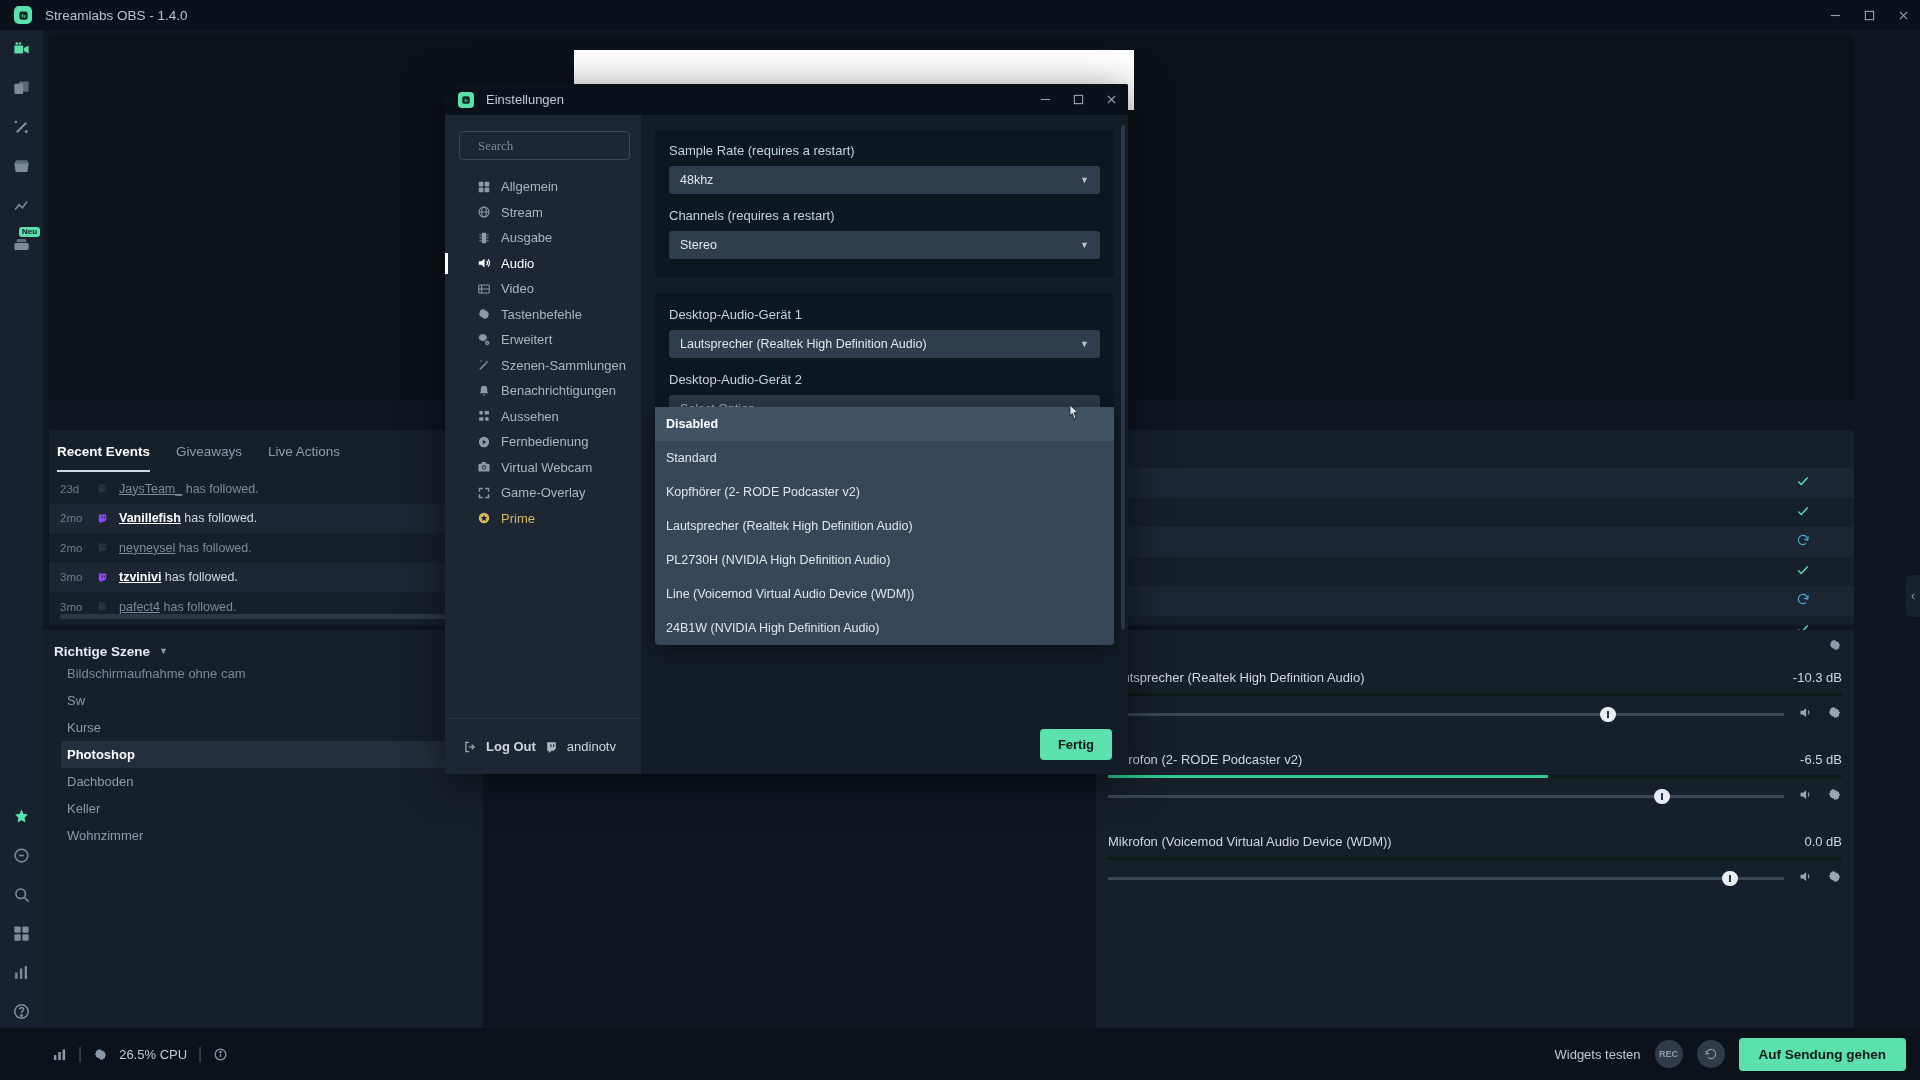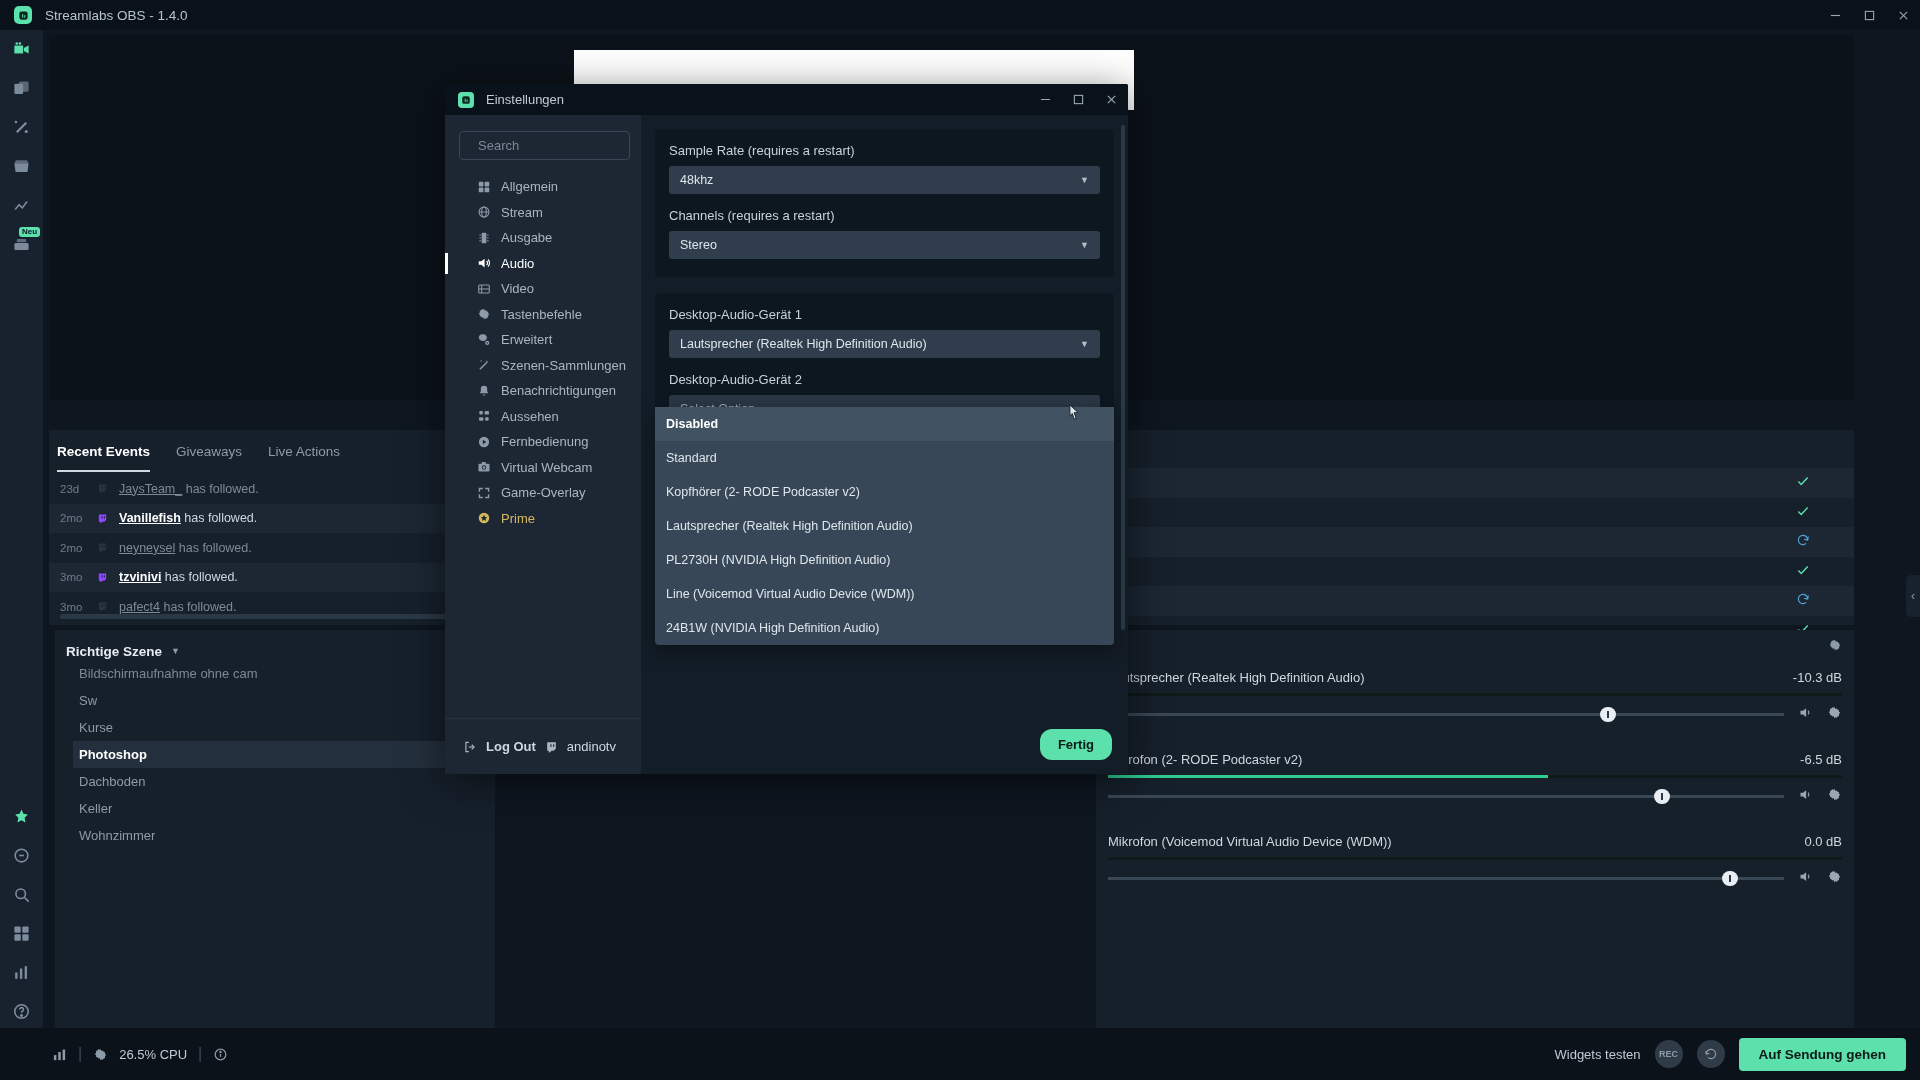--- a/index.html
+++ b/index.html
@@ -75,21 +75,21 @@
   .ev-user { text-decoration: underline; }
   .ev-row.recent .ev-txt { color: #cfd7df; }
   .ev-row.recent .ev-user { color: #fff; font-weight: bold; }
   .ev-scroll {
     position: absolute; left: 11px; bottom: 6px; width: 405px; height: 5px;
     background: #2b3947; border-radius: 3px;
   }
 
   
   .scenes {
-    position: absolute; left: 12px; top: 600px; width: 440px; height: 445px;
+    position: absolute; left: 0; top: 600px; width: 440px; height: 445px;
     background: #16202b;
   }
   .sc-head { display: flex; align-items: center; padding: 12px 0 8px 11px; }
   .sc-title { font-size: 13.5px; font-weight: bold; color: #e6ecf2; }
   .sc-caret { margin-left: 9px; color: #8d9aa8; font-size: 9px; }
   .sc-gear { margin-left: auto; margin-right: 12px; color: #8d9aa8; }
   .sc-gear svg { width: 14px; height: 14px; }
   .sc-list { padding-left: 18px; }
   .sc-item {
     height: 27px; display: flex; align-items: center; font-size: 13px;
@@ -187,21 +187,21 @@
 
   .md-body { display: flex; height: 659px; }
   .md-side { width: 196px; background: #1c2733; position: relative; }
   .search-box {
     margin: 16px 11px 0 14px; height: 29px; border: 1px solid #39475a; border-radius: 4px;
     display: flex; align-items: center; padding: 0 9px; background: transparent;
   }
   .search-box svg { width: 13px; height: 13px; color: #8d9aa8; }
   .search-box input {
     flex: 1; background: transparent; border: 0; outline: 0; margin-left: 9px;
-    color: #c2cbd5; font-size: 13px; font-family: Liberation Sans, sans-serif;
+    color: #c2cbd5; font-size: 13px; font-family: Liberation Serif, serif;
   }
   .search-box input::placeholder { color: #7b8897; }
   .nav-list { margin-top: 14px; }
   .nav-item {
     height: 25.5px; display: flex; align-items: center; padding-left: 32px;
     font-size: 13px; color: #aab5c0; position: relative;
   }
   .nav-item .ni-ico { width: 24px; display: flex; align-items: center; color: #8d9aa8; }
   .nav-item .ni-ico svg { width: 14px; height: 14px; }
   .nav-item.sel { color: #fff; font-weight: normal; }
@@ -241,21 +241,21 @@
   }
   .dd-item { height: 34px; display: flex; align-items: center; padding-left: 11px; font-size: 12.5px; color: #dfe6ec; }
   .dd-item.sel { background: #415263; font-weight: bold; color: #fff; }
 
   .md-scroll {
     position: absolute; right: 3px; top: 10px; width: 4px; height: 505px;
     background: #2b3947; border-radius: 2px;
   }
   .fertig {
     position: absolute; right: 16px; bottom: 14px; background: #5ce0ac; color: #0c1a18;
-    font-size: 13px; font-weight: bold; padding: 8px 18px; border-radius: 12px;
+    font-size: 13px; font-weight: bold; padding: 8px 18px; border-radius: 4px;
   }
   .cursor {
     position: absolute; left: 1069px; top: 404px; width: 11px; height: 17px; z-index: 20;
   }
 </style>
 </head>
 <body>
 
 <div id="app">
 

